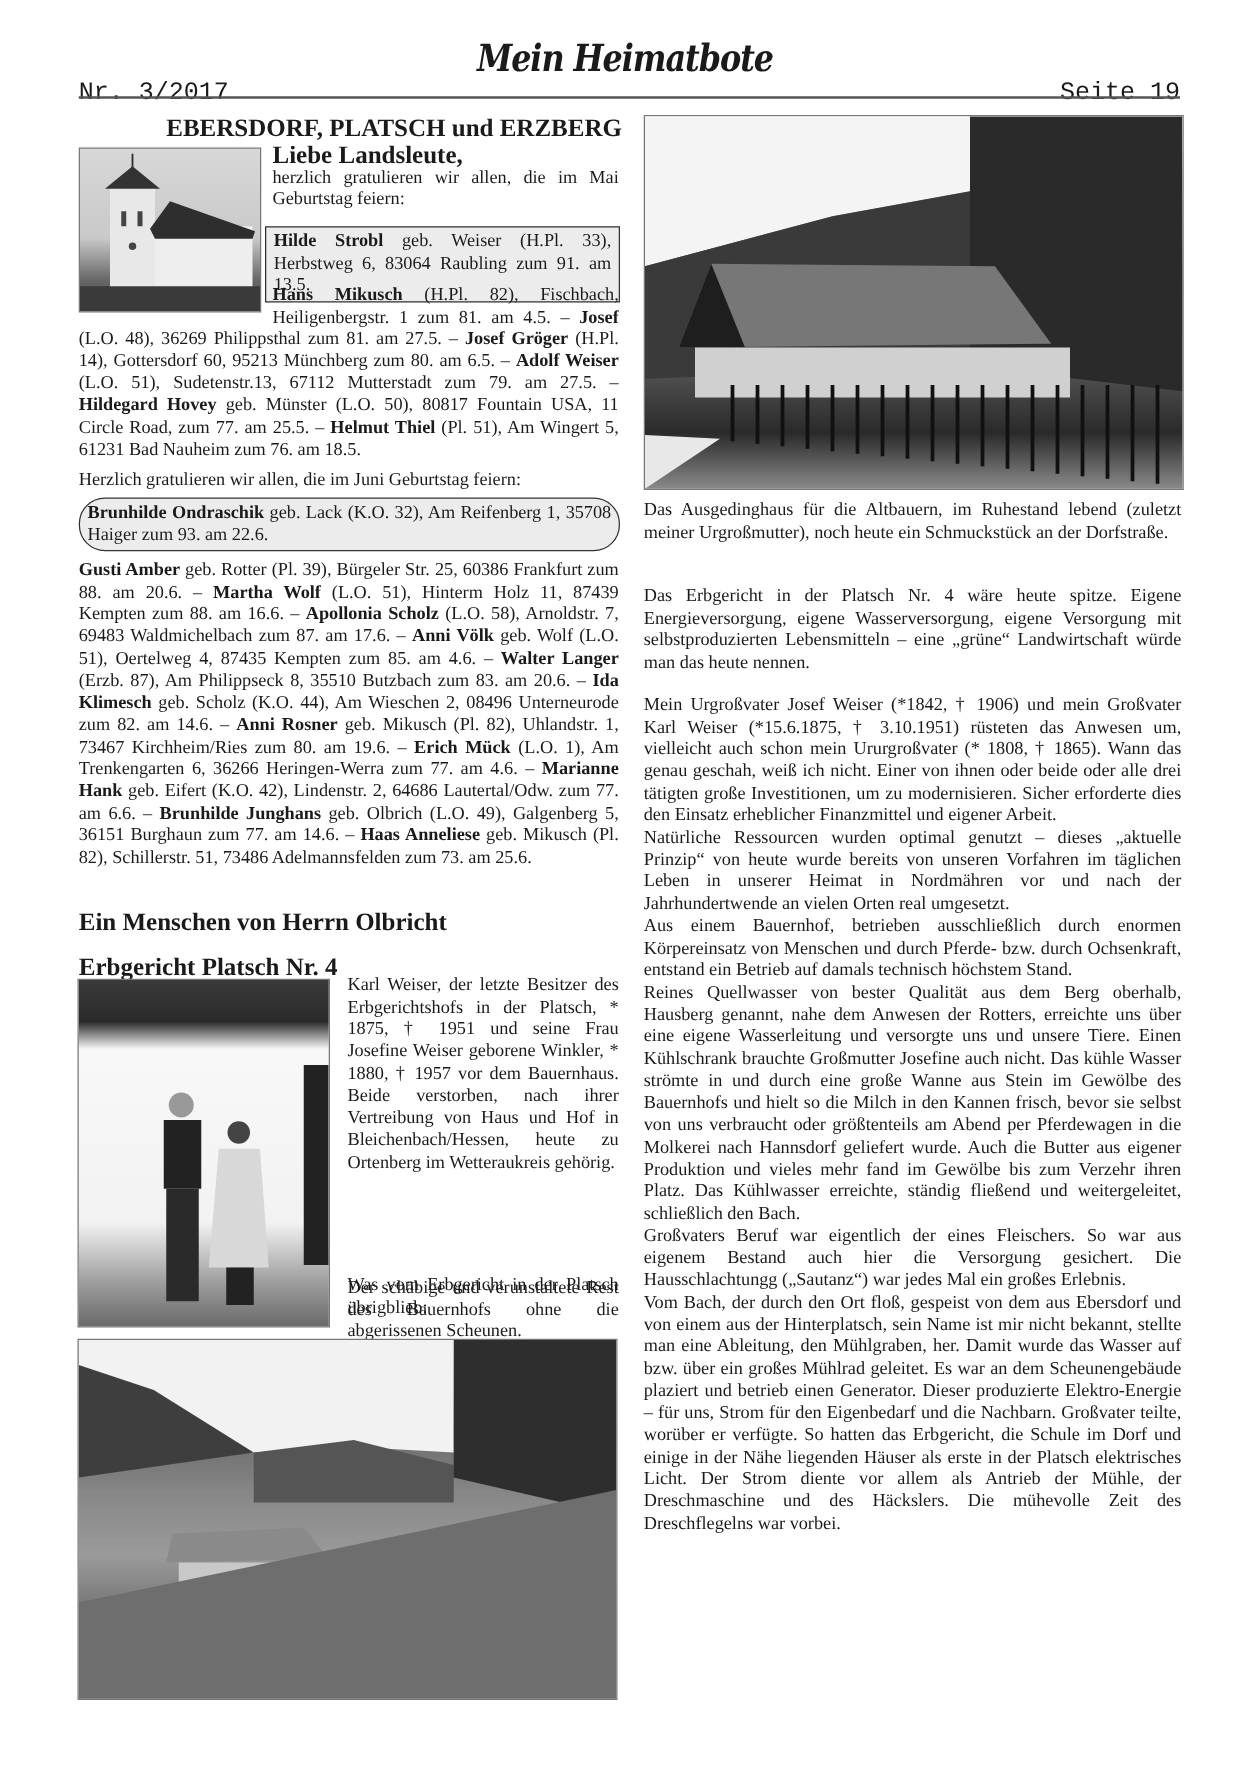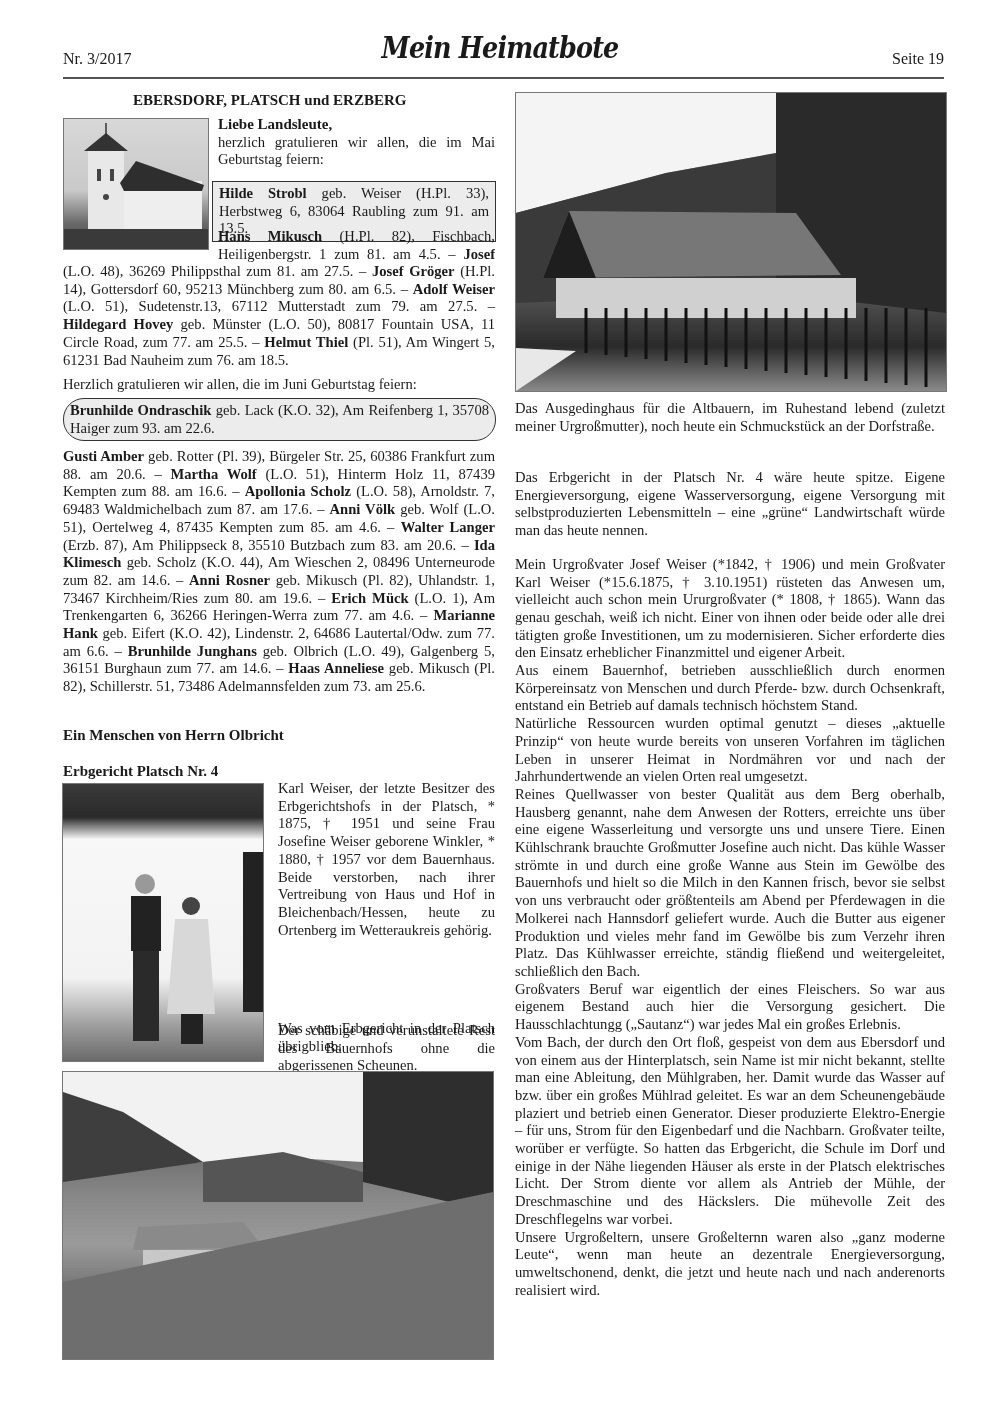--- a/index.html
+++ b/index.html
@@ -2,37 +2,37 @@
 <html><head>
 <meta charset="utf-8">
 <style>
   html, body { margin: 0; padding: 0; background: #ffffff; }
   body {
     width: 1000px; height: 1412px; position: relative; overflow: hidden;
     font-family: "Liberation Serif", "DejaVu Serif", serif;
     color: #1a1a1a;
   }
   .abs { position: absolute; }
-  .masthead-left, .masthead-right { font-size: 16px; top: 50px; }
+  .masthead-left, .masthead-right { font-size: 20px; top: 63px; font-family: Liberation Mono, monospace; }
   .masthead-left { left: 63px; }
   .masthead-right { right: 56px; margin-left: 12px; }
   .masthead-title {
     left: 0; right: 0; top: 30px; text-align: center;
     font-size: 30px; font-weight: bold; font-style: italic;
     letter-spacing: -1px; font-family: "DejaVu Serif", serif;
     transform: scaleX(0.85);
   }
   .rule { left: 63px; right: 56px; top: 77px; height: 2px; background: #555; }
 
   .col-left { left: 63px; width: 432px; }
   .col-right { left: 515px; width: 430px; }
 
   .p { font-size: 14.6px; line-height: 17.7px; text-align: justify; margin: 0; }
   .p b { font-weight: bold; }
-  .heading { font-size: 15px; font-weight: bold; }
+  .heading { font-size: 20px; font-weight: bold; }
 
   .photo { border: 1px solid #777; overflow: hidden; }
   .photo-church { left: 63px; top: 118px; width: 144px; height: 130px;
     background: linear-gradient(180deg, #d8d8d8 0%, #c9c9c9 55%, #6a6a6a 80%, #3e3e3e 100%); }
   .photo-house { left: 515px; top: 92px; width: 430px; height: 298px;
     background: linear-gradient(180deg, #f0f0f0 0%, #9a9a9a 25%, #3a3a3a 45%, #5a5a5a 65%, #2a2a2a 85%, #8a8a8a 100%); }
   .photo-couple { left: 62px; top: 783px; width: 200px; height: 277px;
     background: linear-gradient(180deg, #3a3a3a 0%, #2a2a2a 12%, #f8f8f8 20%, #f2f2f2 70%, #9a9a9a 88%, #6a6a6a 100%); }
   .photo-valley { left: 62px; top: 1071px; width: 430px; height: 287px;
     background: linear-gradient(180deg, #f2f2f2 0%, #6a6a6a 25%, #8a8a8a 45%, #9a9a9a 60%, #6a6a6a 80%, #7a7a7a 100%); }
@@ -151,19 +151,18 @@
     </g>
     <polygon points="0,255 60,258 0,298" fill="#e8e8e8"></polygon>
   </svg>
 </div>
 
 <div class="abs p col-right" style="top:400px;">Das Ausgedinghaus für die Altbauern, im Ruhestand lebend (zuletzt meiner Urgroßmutter), noch heute ein Schmuckstück an der Dorfstraße.</div>
 
 <div class="abs col-right" style="top:469px;">
   <p class="p" style="margin-bottom:16px;">Das Erbgericht in der Platsch Nr. 4 wäre heute spitze. Eigene Energieversorgung, eigene Wasserversorgung, eigene Versorgung mit selbstproduzierten Lebensmitteln – eine „grüne“ Landwirtschaft würde man das heute nennen.</p>
   <p class="p">Mein Urgroßvater Josef Weiser (*1842, † 1906) und mein Großvater Karl Weiser (*15.6.1875, † 3.10.1951) rüsteten das Anwesen um, vielleicht auch schon mein Ururgroßvater (* 1808, † 1865). Wann das genau geschah, weiß ich nicht. Einer von ihnen oder beide oder alle drei tätigten große Investitionen, um zu modernisieren. Sicher erforderte dies den Einsatz erheblicher Finanzmittel und eigener Arbeit.</p>
+  <p class="p">Natürliche Ressourcen wurden optimal genutzt – dieses „aktuelle Prinzip“ von heute wurde bereits von unseren Vorfahren im täglichen Leben in unserer Heimat in Nordmähren vor und nach der Jahrhundertwende an vielen Orten real umgesetzt.</p>
   <p class="p">Aus einem Bauernhof, betrieben ausschließlich durch enormen Körpereinsatz von Menschen und durch Pferde- bzw. durch Ochsenkraft, entstand ein Betrieb auf damals technisch höchstem Stand.</p>
-  <p class="p">Natürliche Ressourcen wurden optimal genutzt – dieses „aktuelle Prinzip“ von heute wurde bereits von unseren Vorfahren im täglichen Leben in unserer Heimat in Nordmähren vor und nach der Jahrhundertwende an vielen Orten real umgesetzt.</p>
   <p class="p">Reines Quellwasser von bester Qualität aus dem Berg oberhalb, Hausberg genannt, nahe dem Anwesen der Rotters, erreichte uns über eine eigene Wasserleitung und versorgte uns und unsere Tiere. Einen Kühlschrank brauchte Großmutter Josefine auch nicht. Das kühle Wasser strömte in und durch eine große Wanne aus Stein im Gewölbe des Bauernhofs und hielt so die Milch in den Kannen frisch, bevor sie selbst von uns verbraucht oder größtenteils am Abend per Pferdewagen in die Molkerei nach Hannsdorf geliefert wurde. Auch die Butter aus eigener Produktion und vieles mehr fand im Gewölbe bis zum Verzehr ihren Platz. Das Kühlwasser erreichte, ständig fließend und weitergeleitet, schließlich den Bach.</p>
   <p class="p">Großvaters Beruf war eigentlich der eines Fleischers. So war aus eigenem Bestand auch hier die Versorgung gesichert. Die Hausschlachtungg („Sautanz“) war jedes Mal ein großes Erlebnis.</p>
   <p class="p">Vom Bach, der durch den Ort floß, gespeist von dem aus Ebersdorf und von einem aus der Hinterplatsch, sein Name ist mir nicht bekannt, stellte man eine Ableitung, den Mühlgraben, her. Damit wurde das Wasser auf bzw. über ein großes Mühlrad geleitet. Es war an dem Scheunengebäude plaziert und betrieb einen Generator. Dieser produzierte Elektro-Energie – für uns, Strom für den Eigenbedarf und die Nachbarn. Großvater teilte, worüber er verfügte. So hatten das Erbgericht, die Schule im Dorf und einige in der Nähe liegenden Häuser als erste in der Platsch elektrisches Licht. Der Strom diente vor allem als Antrieb der Mühle, der Dreschmaschine und des Häckslers. Die mühevolle Zeit des Dreschflegelns war vorbei.</p>
-  <p class="p">Unsere Urgroßeltern, unsere Großelternn waren also „ganz moderne Leute“, wenn man heute an dezentrale Energieversorgung, umweltschonend, denkt, die jetzt und heute nach und nach anderenorts realisiert wird.</p>
 </div>
 
 </body></html>

